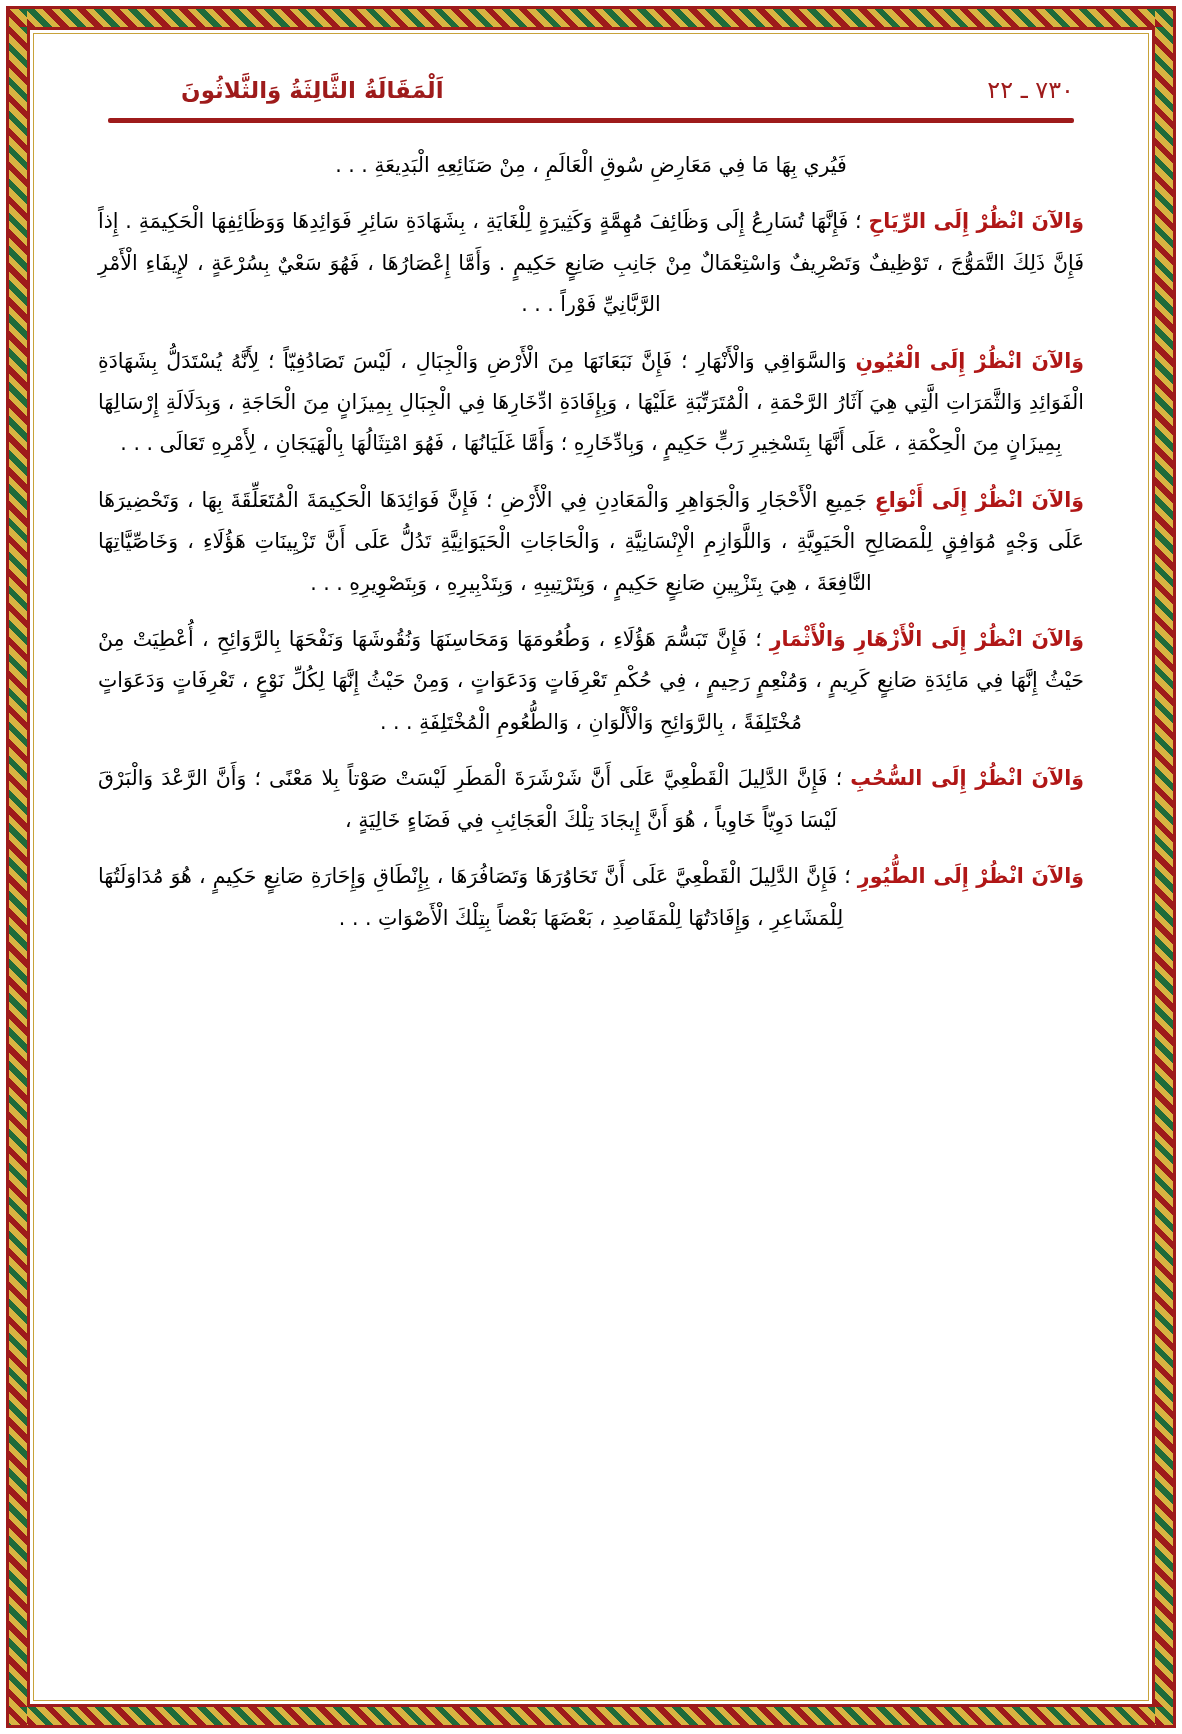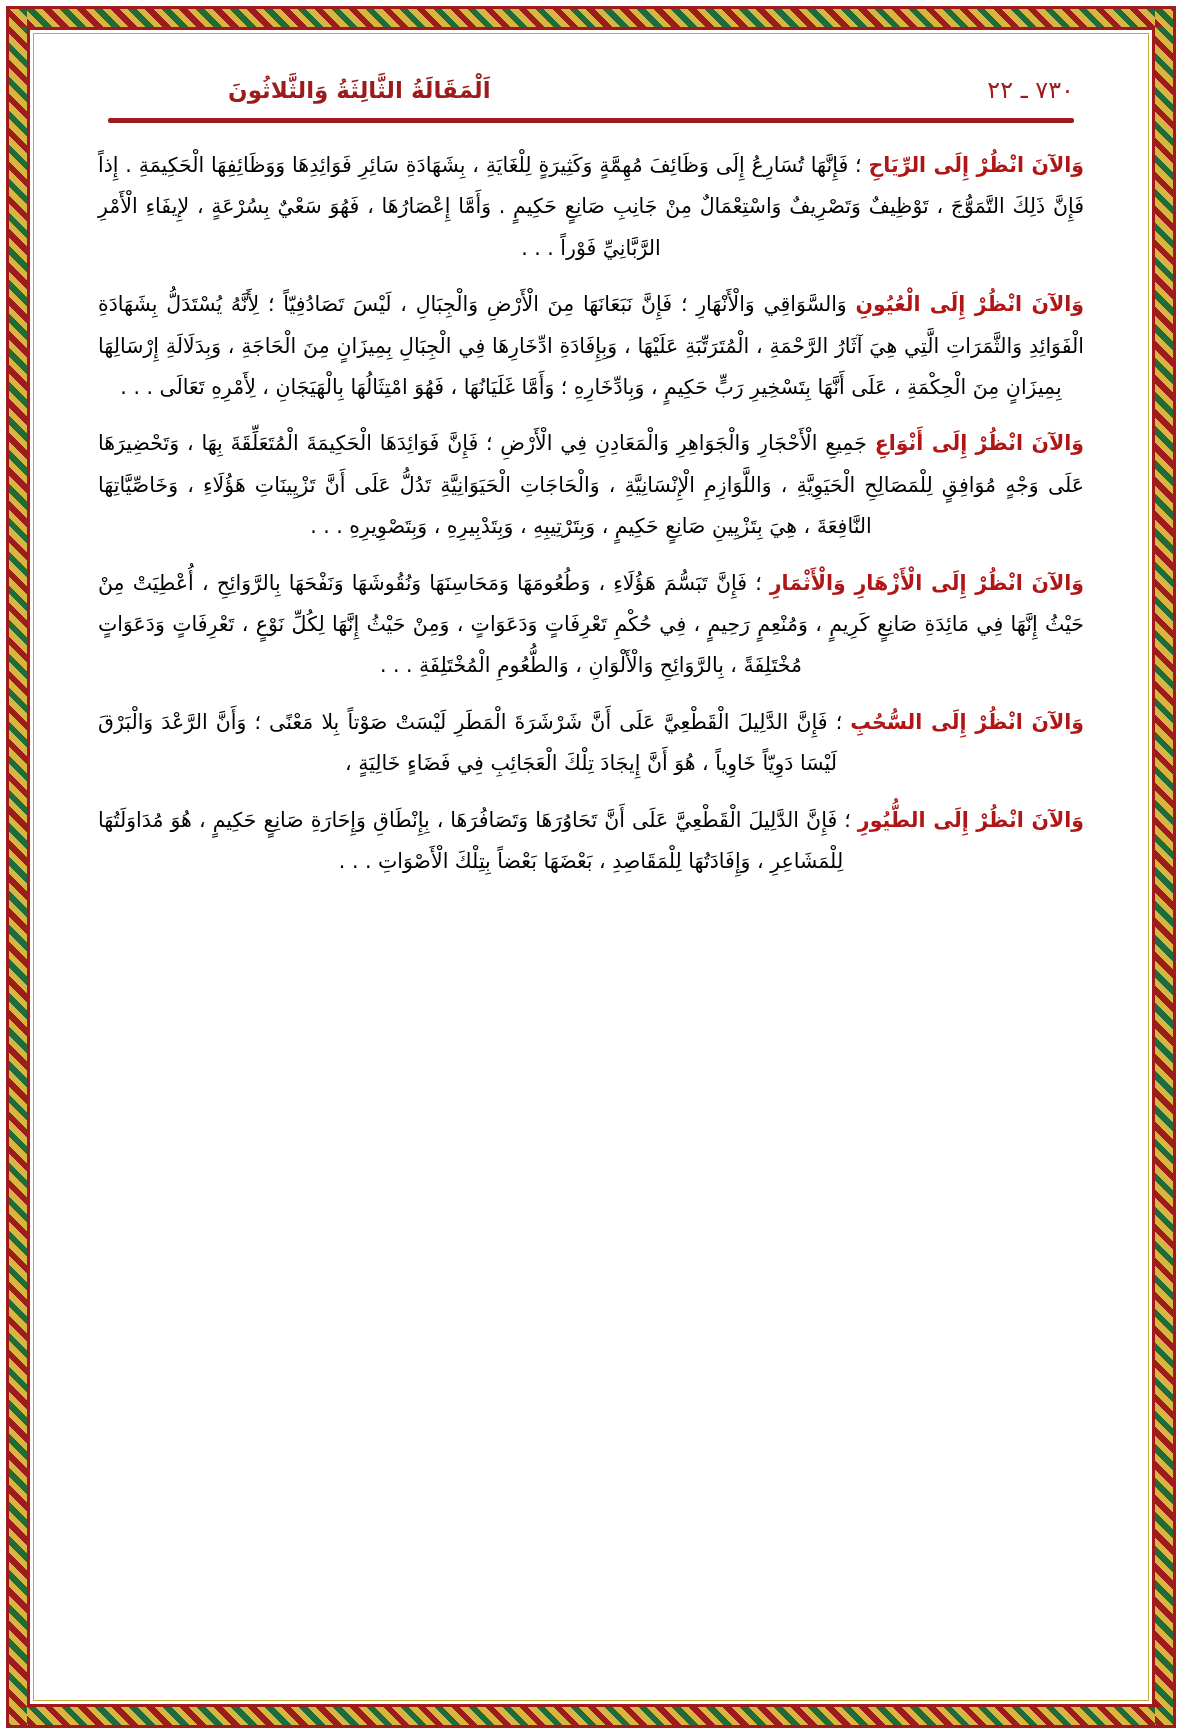--- a/index.html
+++ b/index.html
@@ -81,21 +81,21 @@
     font-weight: normal;
     font-size: 24px;
     letter-spacing: 1px;
     white-space: nowrap;
   }
   .chapter-title {
     color: #9e1b1b;
     font-weight: bold;
     font-size: 23px;
     white-space: nowrap;
-    margin-left: 120px;
+    margin-left: 73px;
   }
   .header-rule {
     margin: 14px 10px 0 10px;
     height: 5px;
     background: #9e1b1b;
     border-radius: 2px;
   }
 
   
   .body-text {
@@ -133,20 +133,23 @@
   <div class="content">
 
     <div class="header">
       <span class="page-number">٧٣٠ ـ ٢٢</span>
       <span class="chapter-title">اَلْمَقَالَةُ الثَّالِثَةُ وَالثَّلاثُونَ</span>
     </div>
     <div class="header-rule"></div>
 
     <div class="body-text">
 
+      <p class="para first">
+        <span>فَيُري بِهَا مَا فِي مَعَارِضِ سُوقِ الْعَالَمِ ، مِنْ صَنَائِعِهِ الْبَدِيعَةِ . . .</span>
+      </p>
 
       <p class="para">
         <span class="hl">وَالآنَ انْظُرْ إِلَى الرِّيَاحِ</span><span> ؛ فَإِنَّهَا تُسَارِعُ إِلَى وَظَائِفَ مُهِمَّةٍ وَكَثِيرَةٍ لِلْغَايَةِ ، بِشَهَادَةِ سَائِرِ فَوَائِدِهَا وَوَظَائِفِهَا الْحَكِيمَةِ . إِذاً فَإِنَّ ذَلِكَ التَّمَوُّجَ ، تَوْظِيفٌ وَتَصْرِيفٌ وَاسْتِعْمَالٌ مِنْ جَانِبِ صَانِعٍ حَكِيمٍ . وَأَمَّا إِعْصَارُهَا ، فَهُوَ سَعْيٌ بِسُرْعَةٍ ، لإِيفَاءِ الْأَمْرِ الرَّبَّانِيِّ فَوْراً . . .</span>
       </p>
 
       <p class="para">
         <span class="hl">وَالآنَ انْظُرْ إِلَى الْعُيُونِ</span><span> وَالسَّوَاقِي وَالْأَنْهَارِ ؛ فَإِنَّ نَبَعَانَهَا مِنَ الْأَرْضِ وَالْجِبَالِ ، لَيْسَ تَصَادُفِيّاً ؛ لِأَنَّهُ يُسْتَدَلُّ بِشَهَادَةِ الْفَوَائِدِ وَالثَّمَرَاتِ الَّتِي هِيَ آثَارُ الرَّحْمَةِ ، الْمُتَرَتِّبَةِ عَلَيْهَا ، وَبِإِفَادَةِ ادِّخَارِهَا فِي الْجِبَالِ بِمِيزَانٍ مِنَ الْحَاجَةِ ، وَبِدَلَالَةِ إِرْسَالِهَا بِمِيزَانٍ مِنَ الْحِكْمَةِ ، عَلَى أَنَّهَا بِتَسْخِيرِ رَبٍّ حَكِيمٍ ، وَبِادِّخَارِهِ ؛ وَأَمَّا غَلَيَانُهَا ، فَهُوَ امْتِثَالُهَا بِالْهَيَجَانِ ، لِأَمْرِهِ تَعَالَى . . .</span>
       </p>
 
       <p class="para">

